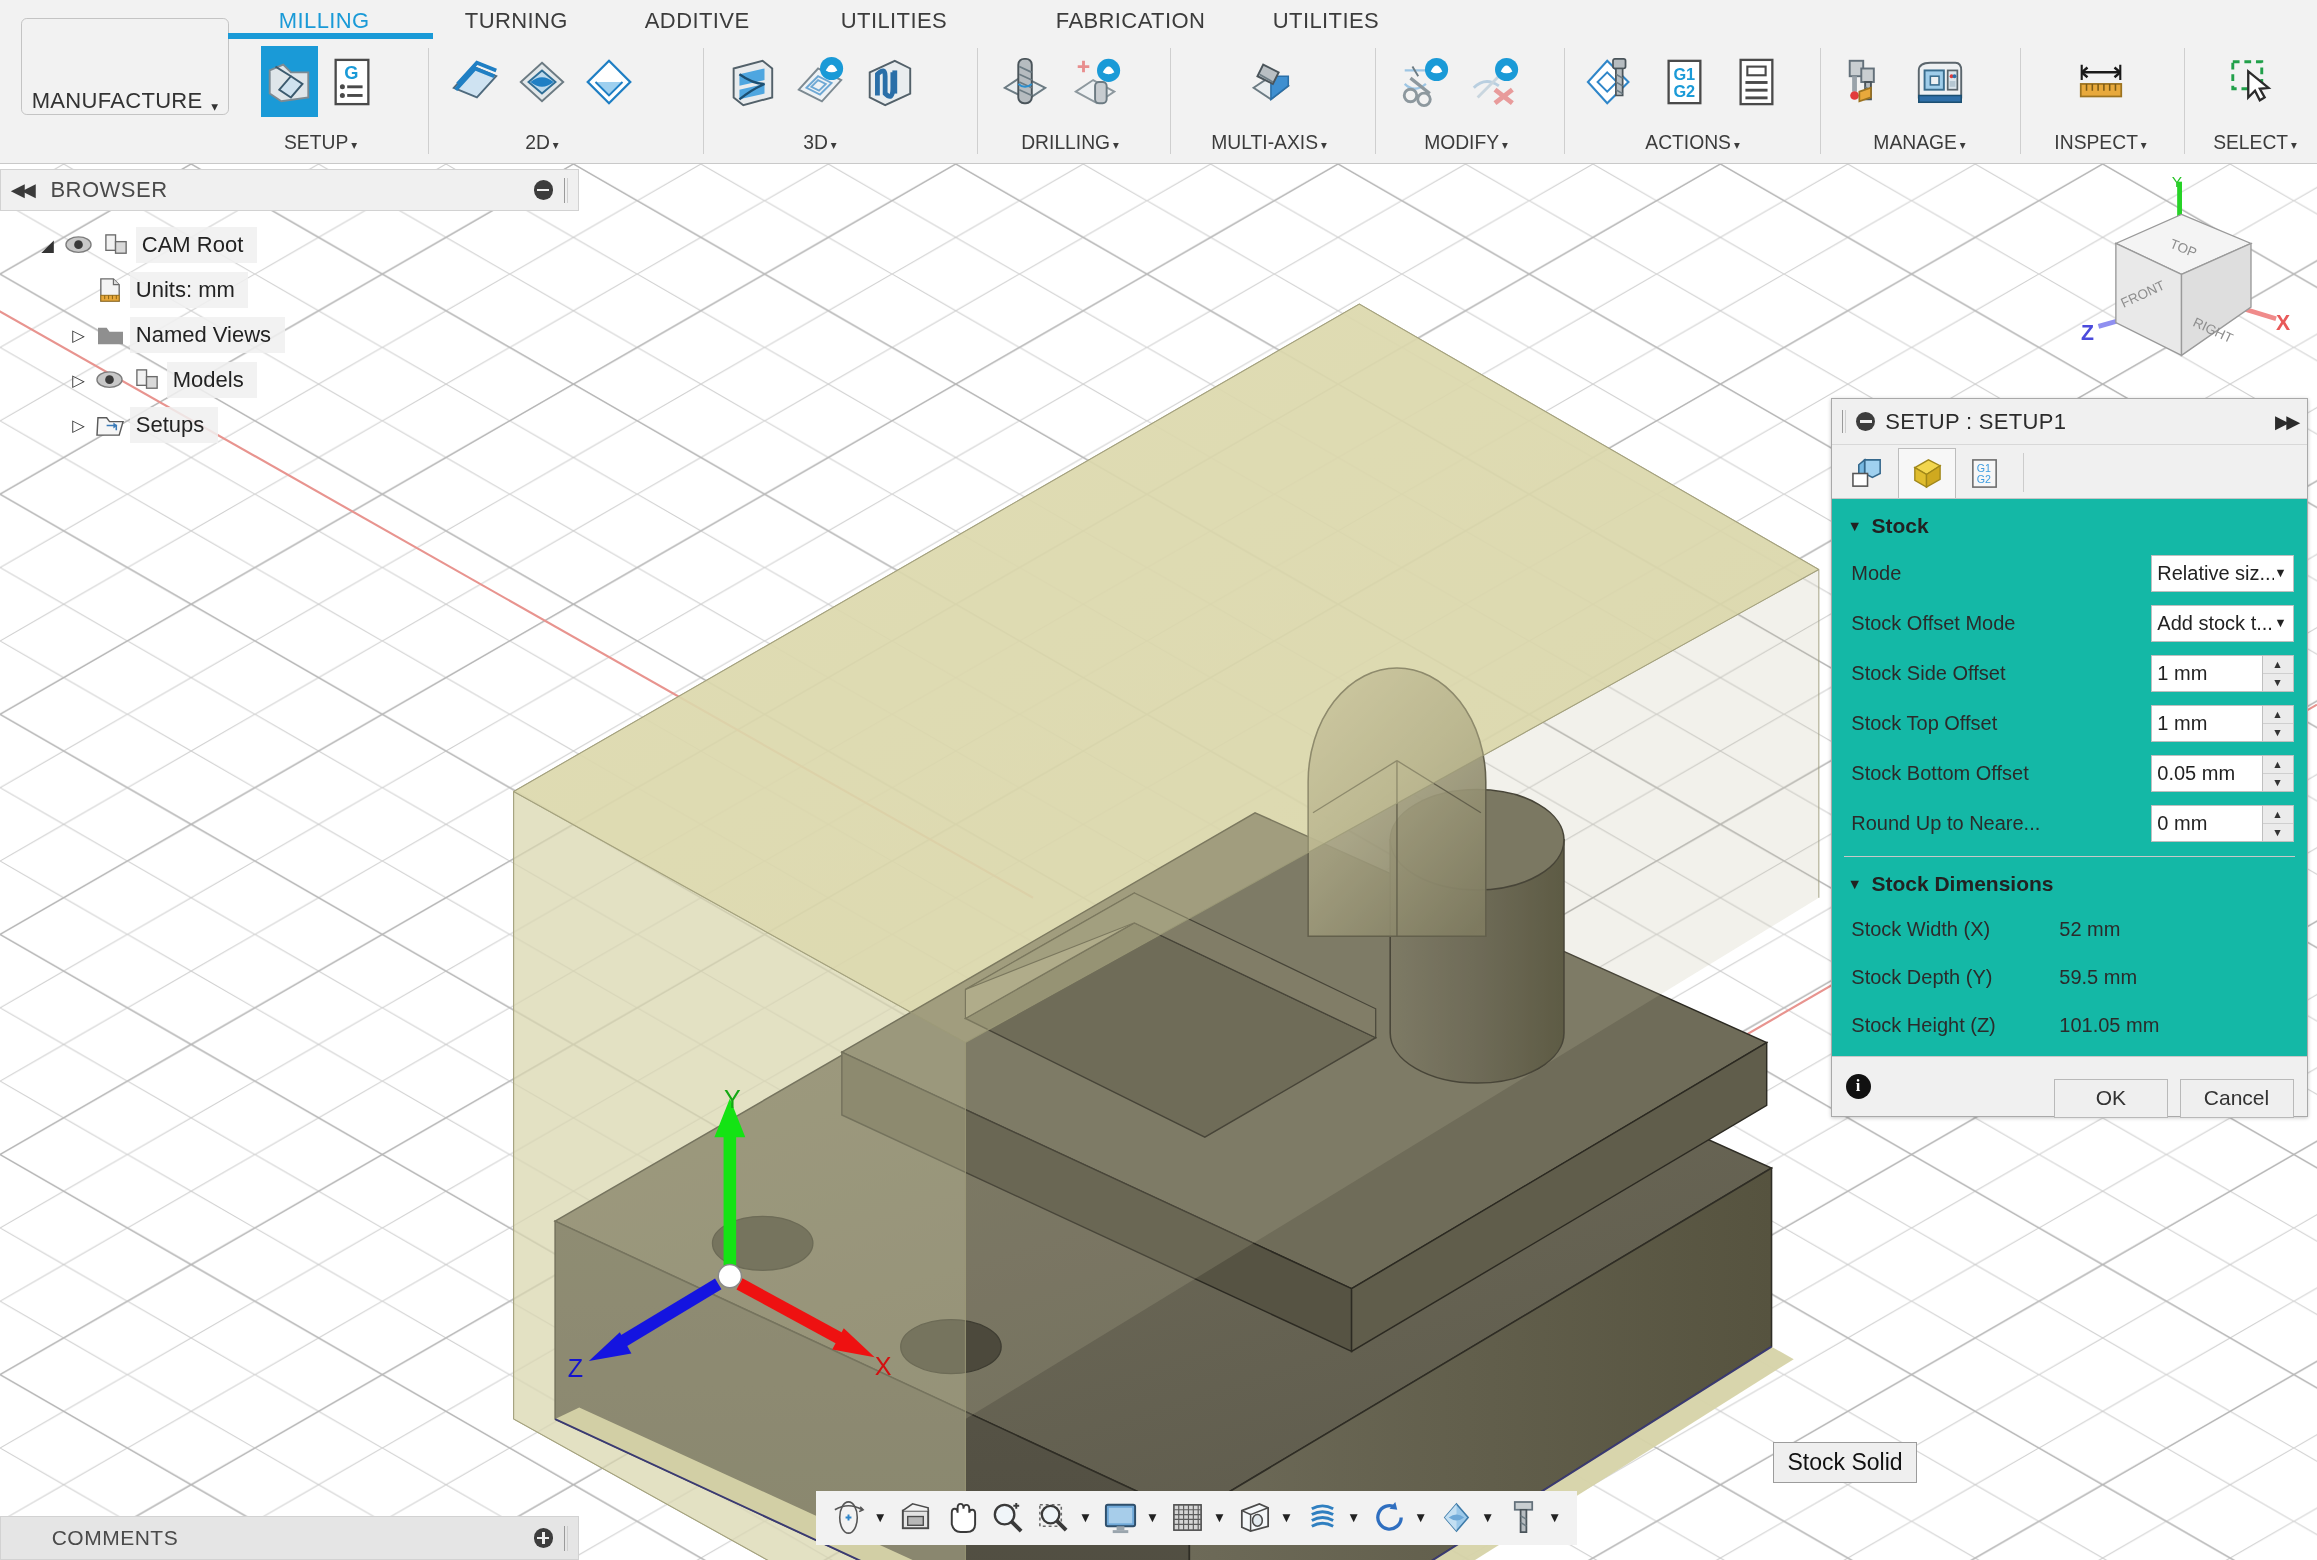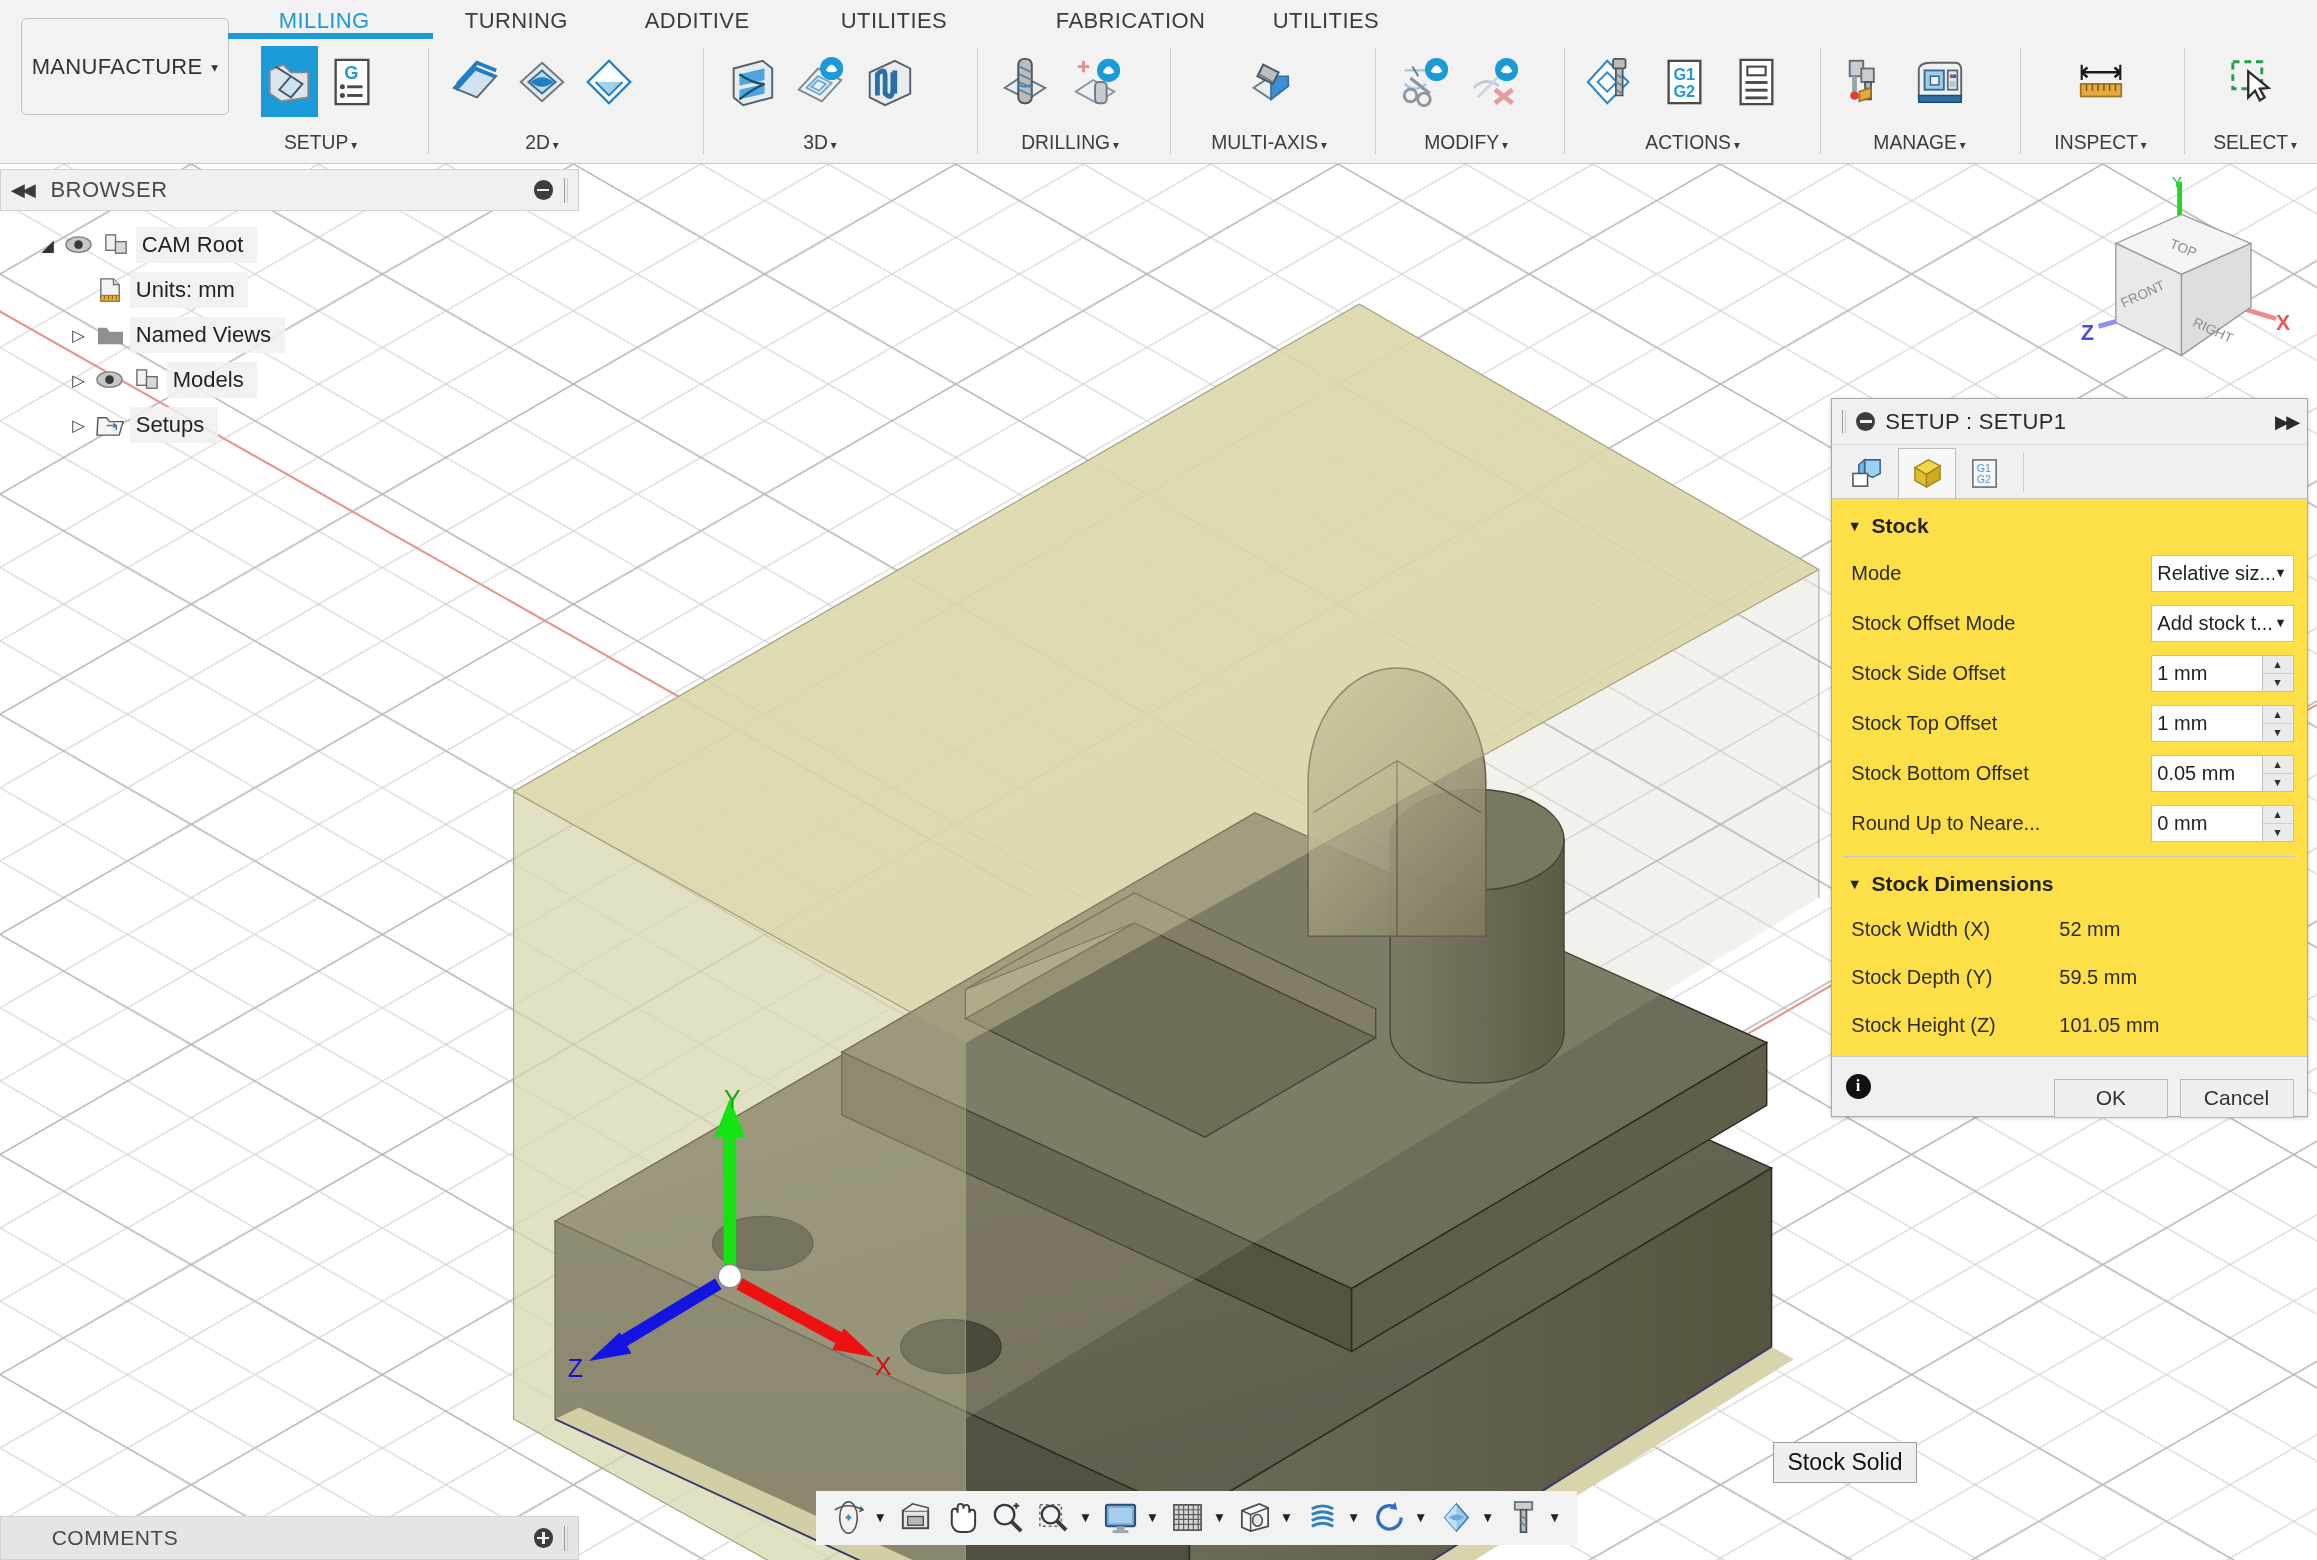--- a/index.html
+++ b/index.html
@@ -14,21 +14,21 @@
   
   #ribbon {
     position:absolute; left:0; top:0; width:2317px; height:164px;
     background:#f2f2f2;
     border-bottom:1px solid #c9c9c9;
     z-index:40;
   }
   #ws-switch {
     position:absolute; left:21px; top:18.3px; width:208px; height:97px;
     border:1px solid #c4c4c4; border-radius:5.8px; background:#f2f2f2;
-    display:flex; align-items:center; justify-content:center;
+    display:flex; align-items:flex-end; justify-content:center;
     font-size:22px; color:#333; letter-spacing:0.3px;
   }
   #ws-switch .caret { margin-left:8.7px; font-size:13.5px; }
 
   .tabrow { position:absolute; top:0; left:241px; height:46px; }
   .tab {
     position:absolute; top:4.8px; font-size:22px; color:#3c3c3c;
     letter-spacing:0.4px; white-space:nowrap; padding:2.9px 5.8px;
   }
   .tab.active { color:#1a9ad7; }
@@ -94,21 +94,21 @@
     background:#ffffff; overflow:hidden;
   }
   #grid { position:absolute; inset:0; }
 
   
   #viewcube { position:absolute; right:9.7px; top:7.7px; width:251px; height:222px; }
 
   
   #setup-dialog {
     position:absolute; left:1831px; top:398px; width:477px;
-    background:#fde047; border:1px solid #a9a9a9; z-index:35;
+    background:#14b8a6; border:1px solid #a9a9a9; z-index:35;
     box-shadow:0 1px 3.9px rgba(0,0,0,.22);
     font-size:20px; color:#262626;
   }
   #dlg-title {
     height:46px; display:flex; align-items:center; padding:0 9.7px;
     background:#f0f0f0; border-bottom:1px solid #d8d8d8;
   }
   #dlg-title .grip2 { width:4.8px;height:23px;border-left:1.9px solid #9a9a9a;border-right:1px solid #cfcfcf;margin-right:9.7px;}
   #dlg-title .dot {
     width:19.3px;height:19.3px;border-radius:50%;background:#3d3d3d;margin-right:9.7px;

